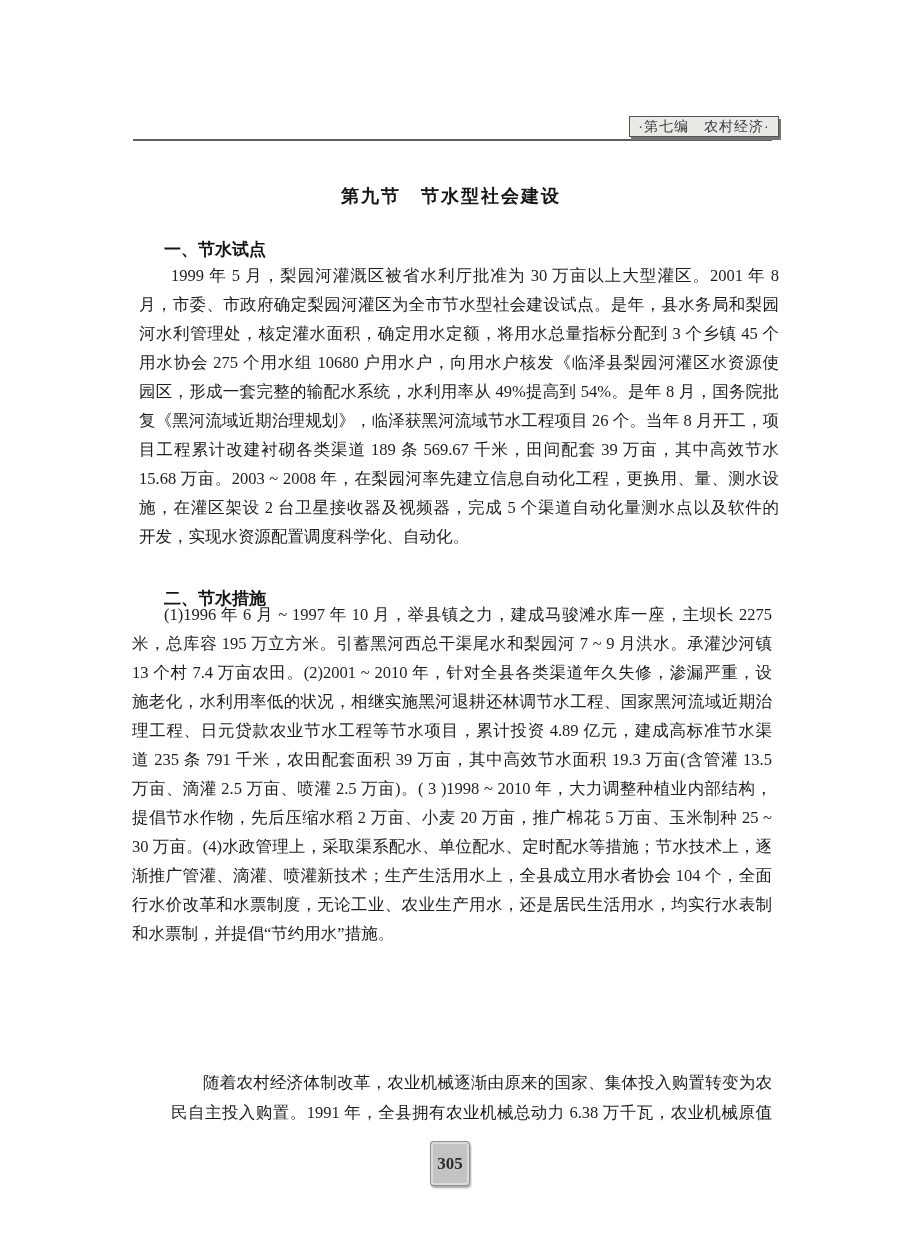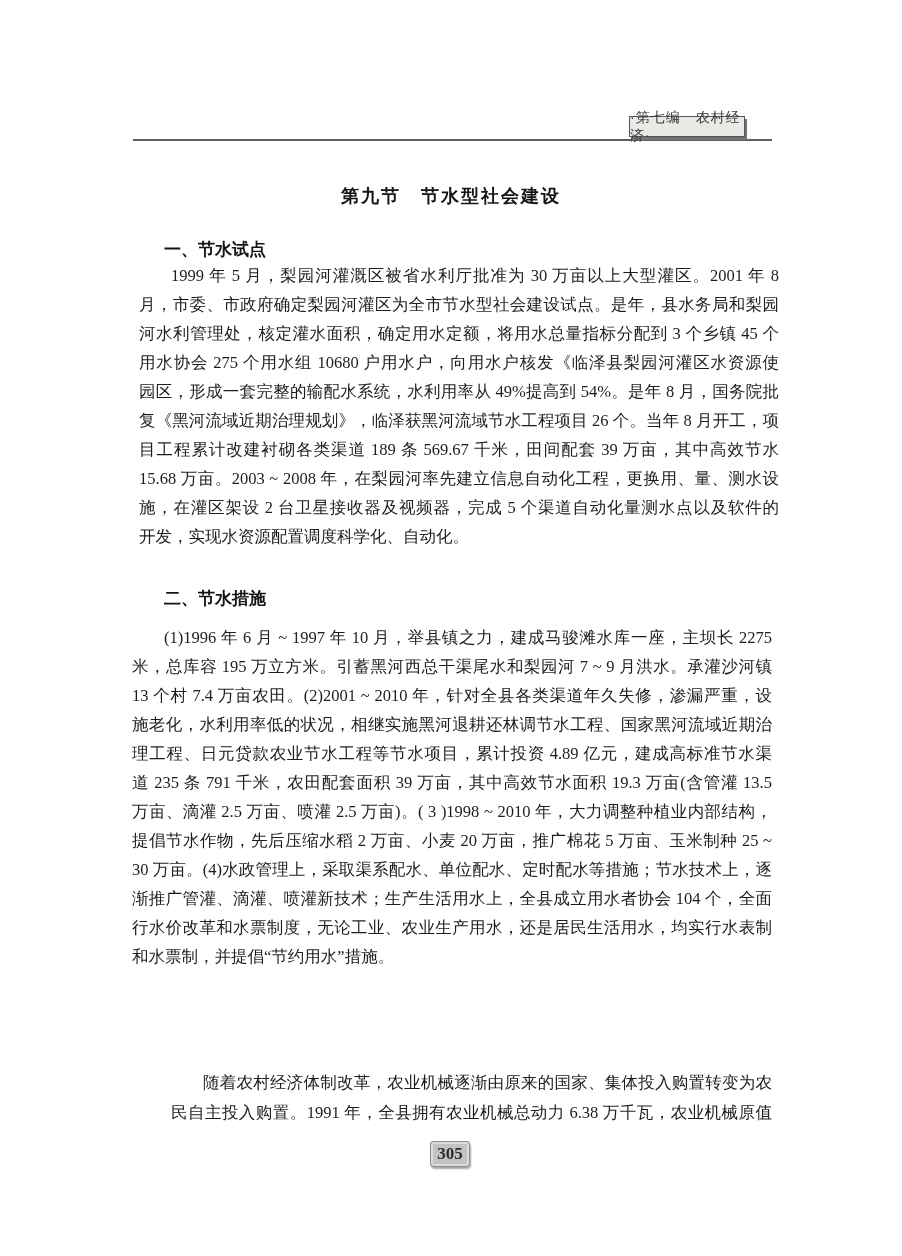--- a/index.html
+++ b/index.html
@@ -12,21 +12,21 @@
     color:#1d1d1d;
     overflow:hidden;
   }
   
   .header-rule{
     position:absolute;left:133px;top:139px;
     width:639px;height:2px;background:#5f5f5f;
   }
   .edition-badge{
     position:absolute;left:629px;top:116px;
-    width:116px;height:21px;
+    width:150px;height:21px;
     background:#ebe9e5;
     border:1px solid #555;
     box-shadow:2px 3px 0 #747474;
     display:flex;align-items:center;justify-content:center;
     font-family:"Liberation Sans","DejaVu Sans",sans-serif;
     font-size:14px;color:#3a3a3a;letter-spacing:1px;
     box-sizing:border-box;
   }
   
   .section-title{
@@ -54,27 +54,27 @@
     position:absolute;left:132px;width:640px;
     font-size:16.5px;color:#1d1d1d;
   }
   .para .line{
     height:29px;line-height:29px;overflow:hidden;
     text-align:justify;text-align-last:justify;
   }
   .para .line.indent{text-indent:32px;}
   .para .line.last{text-align-last:auto;}
   .para.p1{top:261px;margin-left:7px;}
-  .para.p2{top:623px;}
+  .para.p2{top:600px;}
   .para.p3{top:1068px;}
   .para.p3 .line{height:29.5px;line-height:29.5px;margin-left:39px;}
   
   .page-number{
     position:absolute;left:430px;top:1141px;
-    width:40px;height:26px;
+    width:40px;height:45px;
     background:#c3c3c1;border-radius:4px;
     box-shadow:1px 2px 2px rgba(0,0,0,0.35),
                inset 0 0 0 1px #8e8e8c,
                inset 0 0 0 3px #dbdbd9;
     display:flex;align-items:center;justify-content:center;
     font-weight:bold;font-size:17px;color:#2d2d2d;
   }
 </style>
 </head>
 <body>

